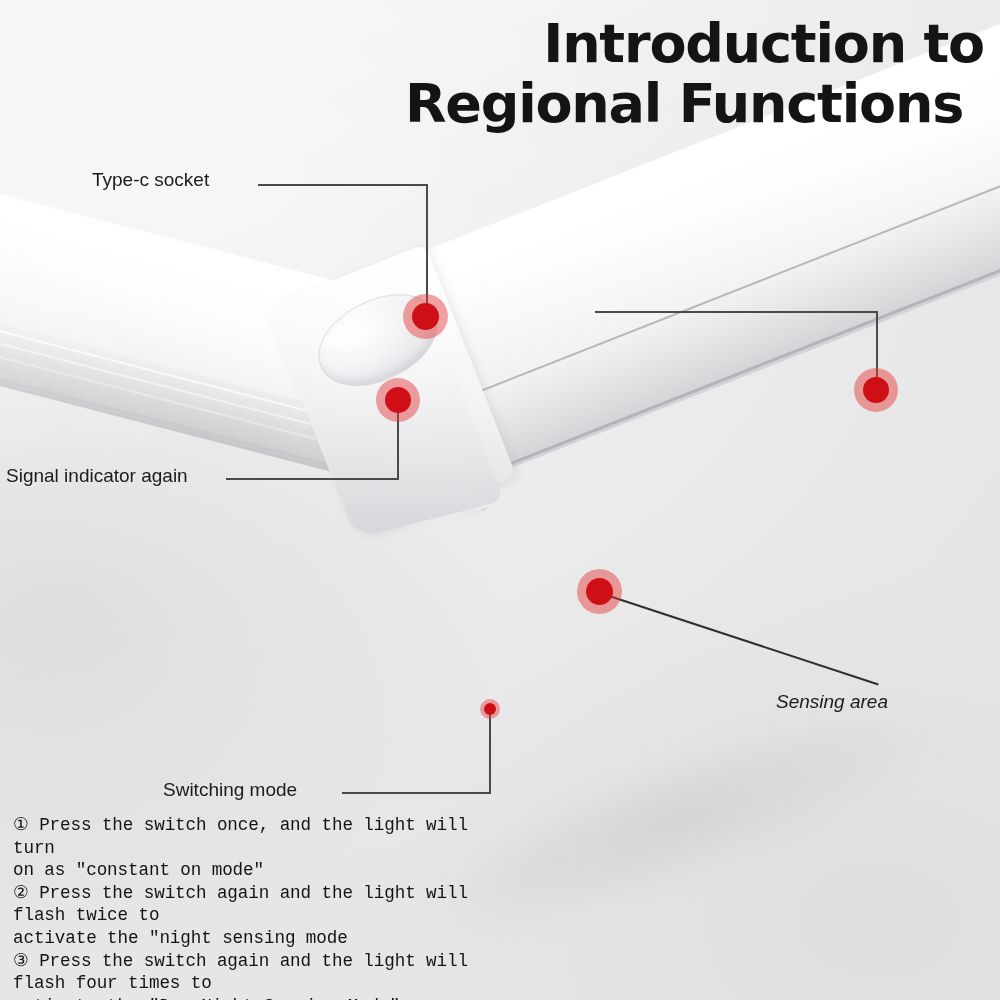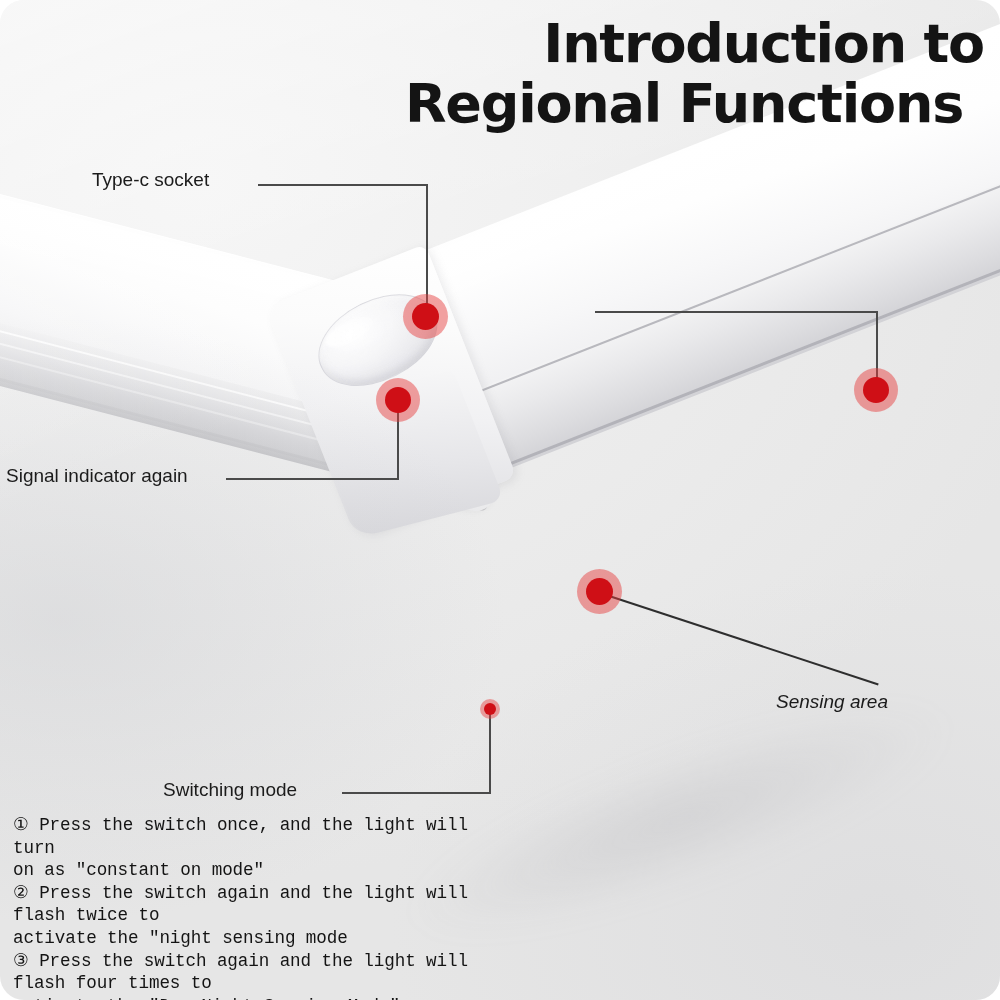--- a/index.html
+++ b/index.html
@@ -5,21 +5,20 @@
 <style>
   html,body{margin:0;padding:0;background:#ffffff;}
   body{font-family:"Liberation Sans",sans-serif;}
 
   #page{
     position:relative;
     width:1000px;height:1000px;
     overflow:hidden;
     background:
       radial-gradient(ellipse 900px 700px at 20% 18%, #f4f4f4 0%, #ececec 55%, #e6e6e6 100%);
-    border-radius: 24px;
   }
 
   
   .bg-wash{
     position:absolute;inset:0;
     background:
       linear-gradient(160deg, rgba(255,255,255,.55) 0%, rgba(255,255,255,0) 38%),
       radial-gradient(ellipse 700px 500px at 88% 92%, rgba(216,216,218,.55) 0%, rgba(236,236,236,0) 70%),
       radial-gradient(ellipse 620px 420px at 6% 62%, rgba(205,206,209,.45) 0%, rgba(236,236,236,0) 72%);
     pointer-events:none;

